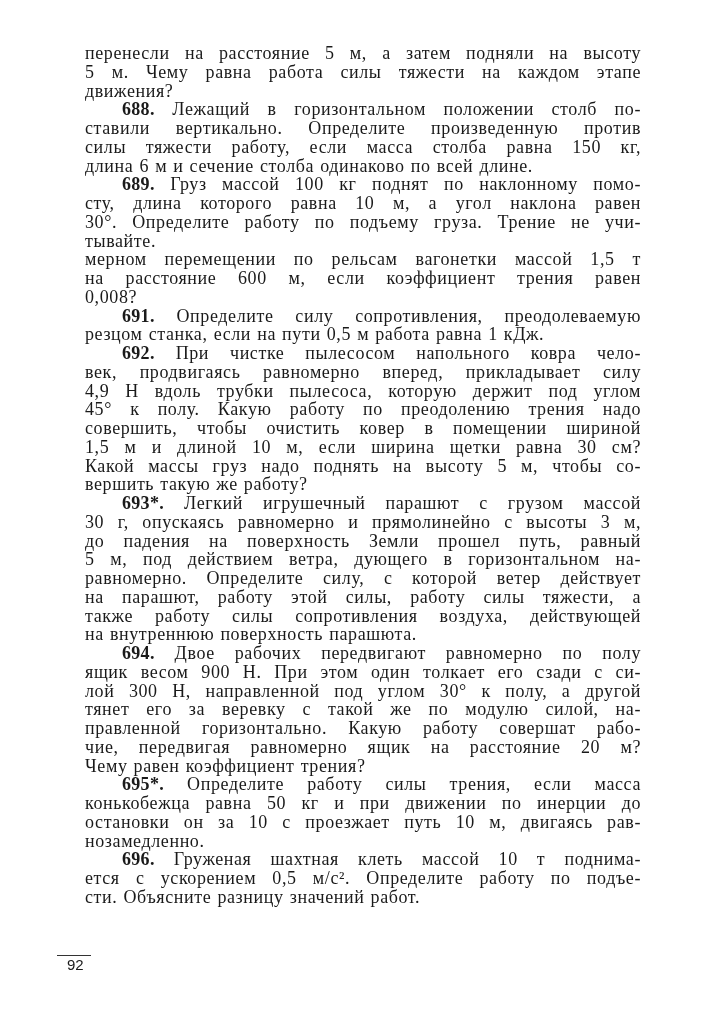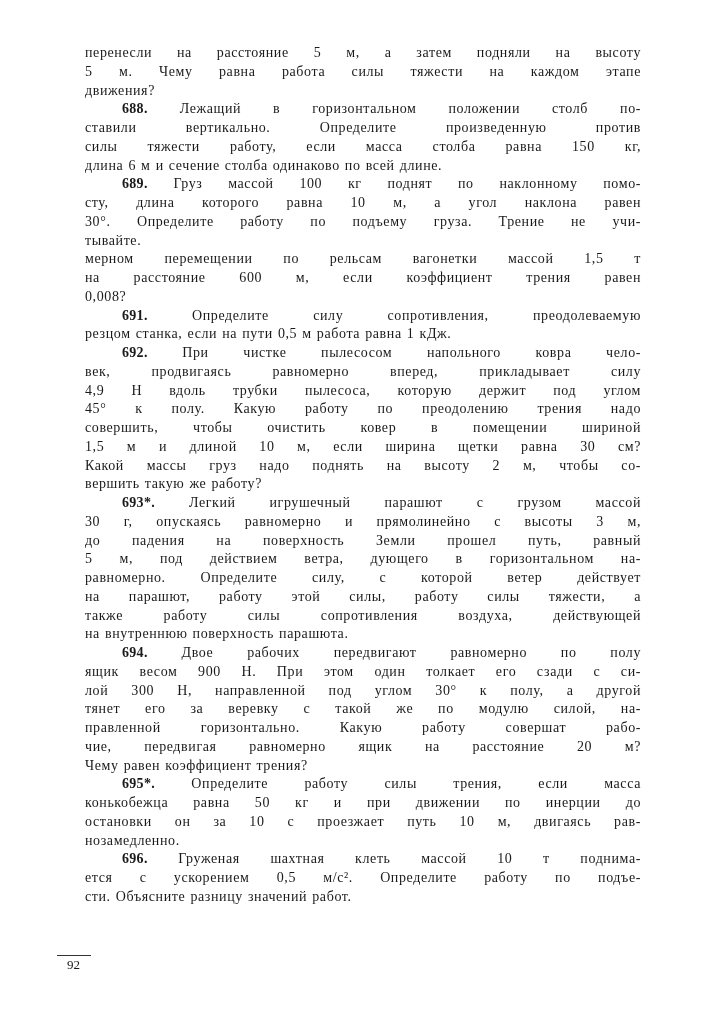--- a/index.html
+++ b/index.html
@@ -2,29 +2,29 @@
 <html><head>
 <meta charset="utf-8">
 <style>
   html, body { margin: 0; padding: 0; }
   body {
     width: 722px; height: 1024px; background: #ffffff; position: relative; overflow: hidden;
     font-family: "Liberation Serif", "DejaVu Serif", serif; color: #1a1a1a;
   }
   .page { position: absolute; left: 85px; top: 44px; width: 556px; }
   .line {
-    height: 18.75px; line-height: 18.75px; font-size: 14px; white-space: nowrap;
+    height: 18.75px; line-height: 18.75px; font-size: 18px; white-space: nowrap;
     text-align: justify; text-align-last: justify; letter-spacing: 0.6px; word-spacing: 1px;
   }
   .line.last { text-align-last: left; }
   .indent { padding-left: 37px; }
   .num { font-weight: bold; letter-spacing: 0.3px; margin-top: 32px; }
   .folio { position: absolute; left: 57px; top: 955px; width: 34px; }
   .folio-rule { height: 1px; background: #333; width: 34px; }
-  .folio-num { font-size: 13px; padding-left: 10px; line-height: 18px; font-family: Liberation Serif, serif; }
+  .folio-num { font-size: 15px; padding-left: 10px; line-height: 18px; font-family: Liberation Sans, sans-serif; }
 </style>
 </head>
 <body>
 
 <div class="page">
 
   <div>
     <div class="line">перенесли на расстояние 5 м, а затем подняли на высоту</div>
     <div class="line">5 м. Чему равна работа силы тяжести на каждом этапе</div>
     <div class="line last">движения?</div>
@@ -55,21 +55,21 @@
     <div class="line last">резцом станка, если на пути 0,5 м работа равна 1 кДж.</div>
   </div>
 
   <div>
     <div class="line indent"><span class="num">692.</span> <span>При чистке пылесосом напольного ковра чело-</span></div>
     <div class="line">век, продвигаясь равномерно вперед, прикладывает силу</div>
     <div class="line">4,9 Н вдоль трубки пылесоса, которую держит под углом</div>
     <div class="line">45° к полу. Какую работу по преодолению трения надо</div>
     <div class="line">совершить, чтобы очистить ковер в помещении шириной</div>
     <div class="line">1,5 м и длиной 10 м, если ширина щетки равна 30 см?</div>
-    <div class="line">Какой массы груз надо поднять на высоту 2 м, чтобы со-</div>
+    <div class="line">Какой массы груз надо поднять на высоту 5 м, чтобы со-</div>
     <div class="line last">вершить такую же работу?</div>
   </div>
 
   <div>
     <div class="line indent"><span class="num">693*.</span> <span>Легкий игрушечный парашют с грузом массой</span></div>
     <div class="line">30 г, опускаясь равномерно и прямолинейно с высоты 3 м,</div>
     <div class="line">до падения на поверхность Земли прошел путь, равный</div>
     <div class="line">5 м, под действием ветра, дующего в горизонтальном на-</div>
     <div class="line">равномерно. Определите силу, с которой ветер действует</div>
     <div class="line">на парашют, работу этой силы, работу силы тяжести, а</div>

